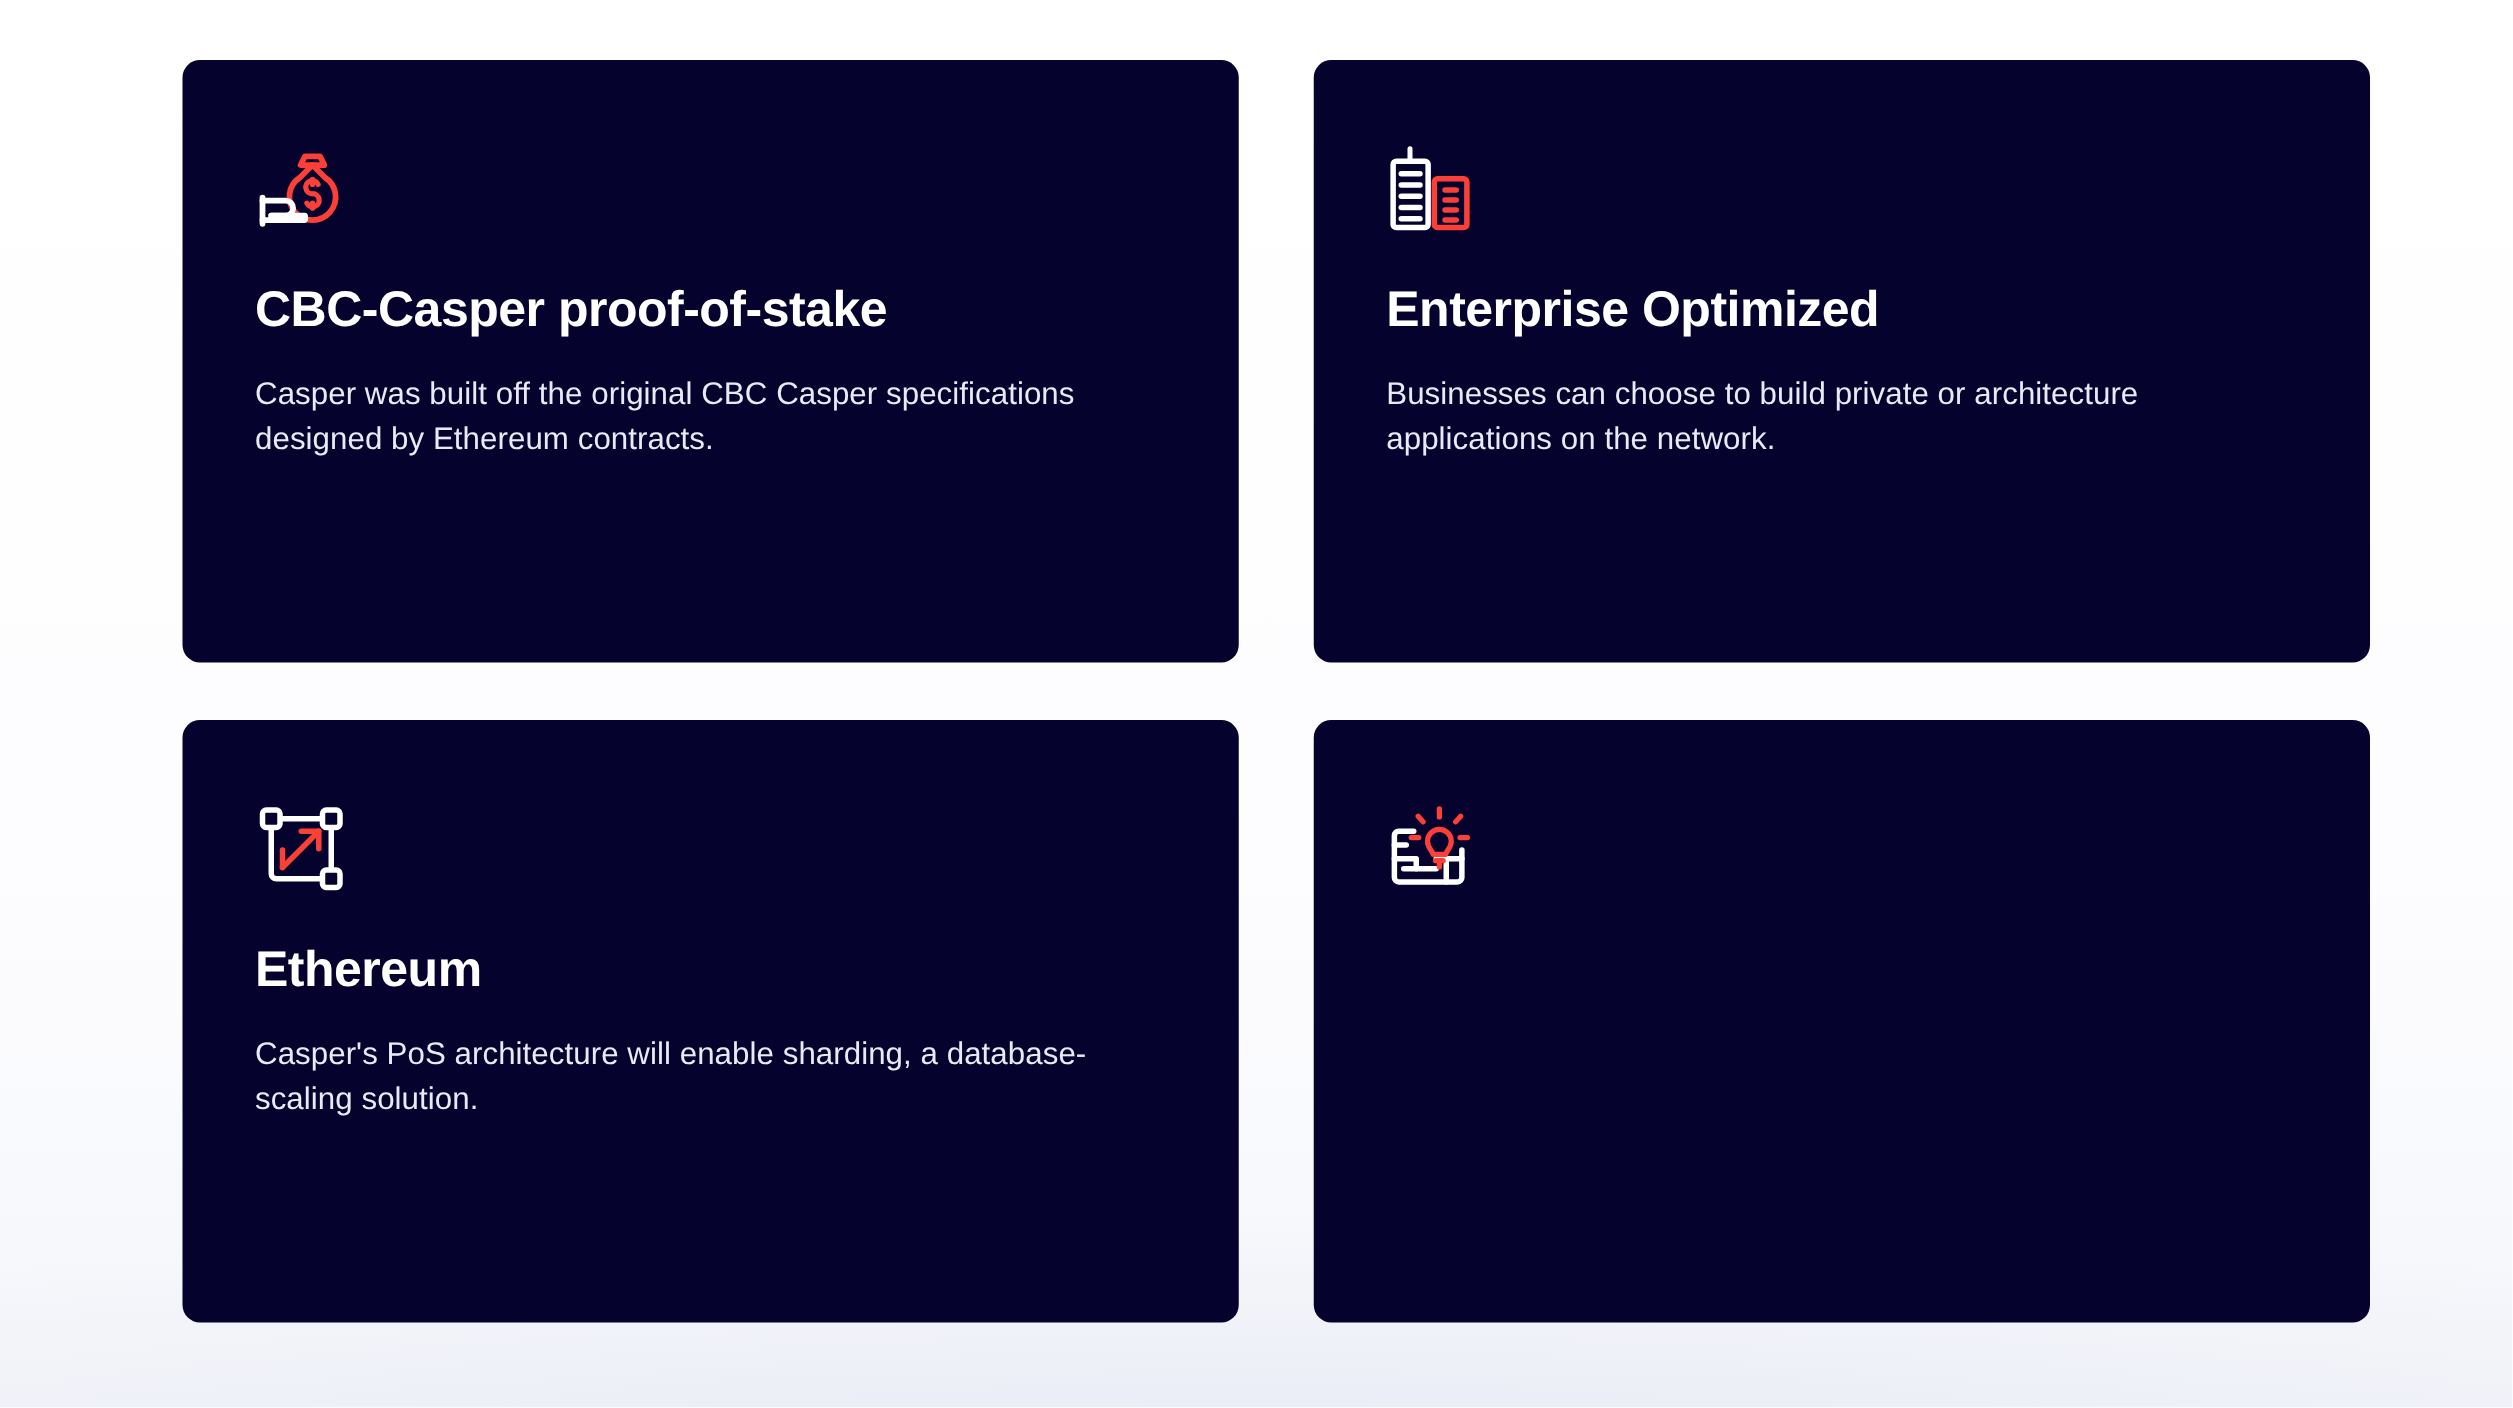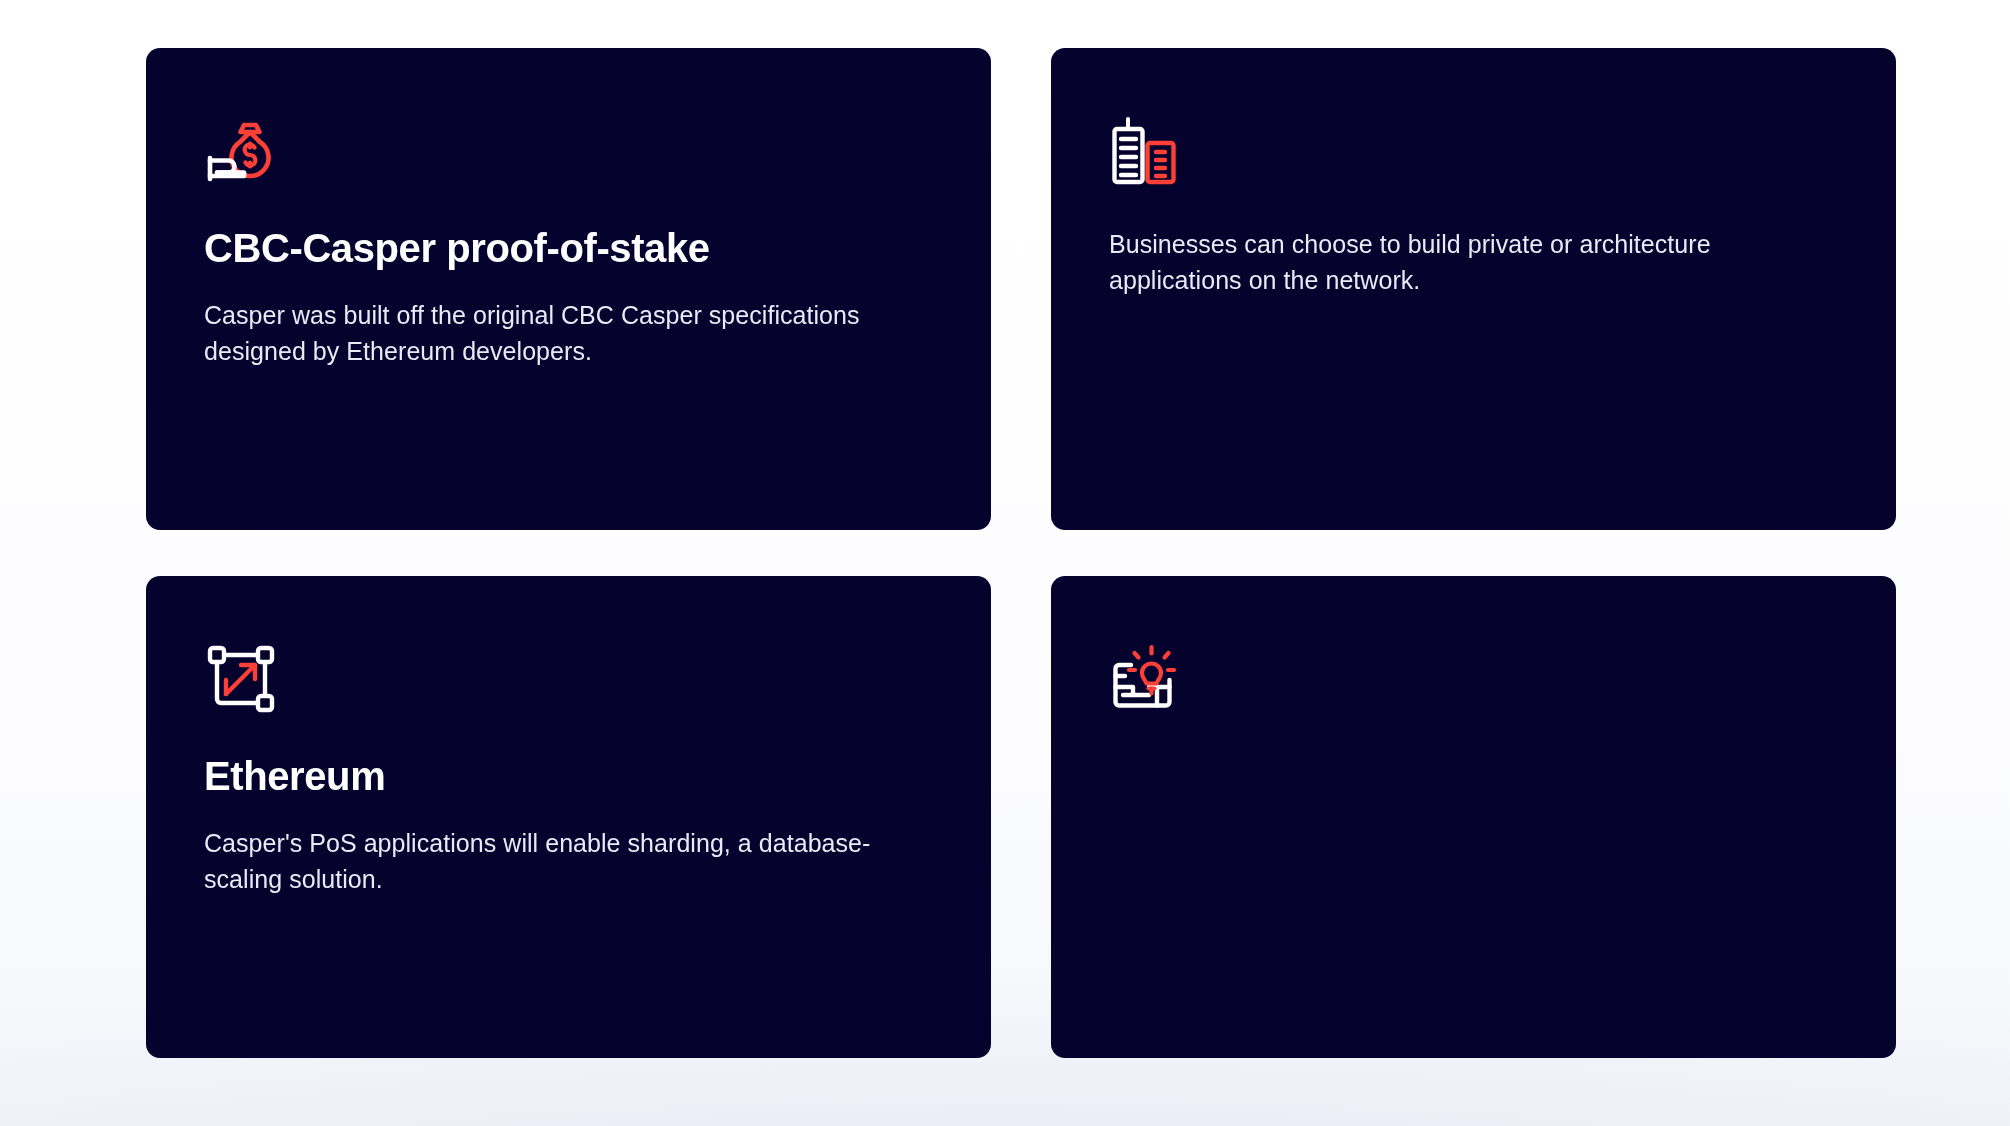--- a/index.html
+++ b/index.html
@@ -102,21 +102,21 @@
           <path d="M50.5 33.5 A5.2 5.2 0 1 0 46 41 A5.2 5.2 0 1 1 41.5 48.5" stroke="#fc4038" stroke-width="4.2" fill="none"></path>
           <line x1="46" y1="29.5" x2="46" y2="33.5" stroke="#fc4038" stroke-width="4.2"></line>
           <line x1="46" y1="48.5" x2="46" y2="52.5" stroke="#fc4038" stroke-width="4.2"></line>
 
           <path d="M6 44 L6 65" stroke="#ffffff" stroke-width="4.6"></path>
           <path d="M6 46.5 L24.5 46.5 A6 6 0 0 1 24.5 58.5 L13 58.5" stroke="#ffffff" stroke-width="4.6" fill="none"></path>
           <path d="M13 58.5 L40 58.5 A6 6 0 0 1 40 62 L6 62" stroke="#ffffff" stroke-width="4.6" fill="none"></path>
         </svg>
       </span>
       <h3 class="card-title">CBC-Casper proof-of-stake</h3>
-      <p class="card-body">Casper was built off the original CBC Casper specifications designed by Ethereum developers.</p>
+      <p class="card-body">Casper was built off the original CBC Casper specifications designed by Ethereum contracts.</p>
     </div>
 
     <div class="card">
       <span class="card-icon">
         <svg viewBox="0 0 74 74" width="74" height="74" fill="none" stroke-linecap="round" stroke-linejoin="round">
 
           <line x1="19" y1="5" x2="19" y2="15" stroke="#ffffff" stroke-width="4"></line>
 
           <rect x="5.5" y="15" width="28" height="53" rx="2.5" stroke="#ffffff" stroke-width="4.4" fill="none"></rect>
           <line x1="12" y1="25" x2="27" y2="25" stroke="#ffffff" stroke-width="4.4"></line>
@@ -125,41 +125,42 @@
           <line x1="12" y1="52" x2="27" y2="52" stroke="#ffffff" stroke-width="4.4"></line>
           <line x1="12" y1="61" x2="27" y2="61" stroke="#ffffff" stroke-width="4.4"></line>
 
           <rect x="38.5" y="29" width="26" height="39" rx="2.5" stroke="#fc4038" stroke-width="4.4" fill="none"></rect>
           <line x1="47" y1="38" x2="56" y2="38" stroke="#fc4038" stroke-width="4.4"></line>
           <line x1="47" y1="46" x2="56" y2="46" stroke="#fc4038" stroke-width="4.4"></line>
           <line x1="47" y1="54" x2="56" y2="54" stroke="#fc4038" stroke-width="4.4"></line>
           <line x1="47" y1="62" x2="56" y2="62" stroke="#fc4038" stroke-width="4.4"></line>
         </svg>
       </span>
+      <h3 class="card-title">Enterprise Optimized</h3>
       <p class="card-body">Businesses can choose to build private or architecture applications on the network.</p>
     </div>
 
     <div class="card">
       <span class="card-icon">
         <svg viewBox="0 0 74 74" width="74" height="74" fill="none" stroke-linecap="round" stroke-linejoin="round">
 
           <path d="M13 20 L13 57 A4 4 0 0 0 17 61 L54 61" stroke="#ffffff" stroke-width="4.4" fill="none"></path>
           <path d="M20 13 L57 13 A4 4 0 0 1 61 17 L61 54" stroke="#ffffff" stroke-width="4.4" fill="none"></path>
 
           <rect x="6" y="6" width="14" height="14" rx="3" stroke="#ffffff" stroke-width="4.4" fill="#05022e"></rect>
           <rect x="54" y="6" width="14" height="14" rx="3" stroke="#ffffff" stroke-width="4.4" fill="#05022e"></rect>
           <rect x="54" y="54" width="14" height="14" rx="3" stroke="#ffffff" stroke-width="4.4" fill="#05022e"></rect>
 
           <path d="M22 52 L22 38" stroke="#fc4038" stroke-width="4.4"></path>
           <path d="M22 52 L51 23" stroke="#fc4038" stroke-width="4.4"></path>
           <path d="M37 23 L51 23 L51 37" stroke="#fc4038" stroke-width="4.4" fill="none"></path>
         </svg>
       </span>
       <h3 class="card-title">Ethereum</h3>
-      <p class="card-body">Casper's PoS applications will enable sharding, a database-scaling solution.</p>
+      <p class="card-body">Casper's PoS architecture will enable sharding, a database-scaling solution.</p>
     </div>
 
     <div class="card">
       <span class="card-icon">
         <svg viewBox="0 0 74 74" width="74" height="74" fill="none" stroke-linecap="round" stroke-linejoin="round">
 
           <path d="M22 23 L10 23 A3.5 3.5 0 0 0 6.5 26.5 L6.5 60 A3.5 3.5 0 0 0 10 63.5 L57 63.5 A3.5 3.5 0 0 0 60.5 60 L60.5 38" stroke="#ffffff" stroke-width="4.4" fill="none"></path>
 
           <line x1="6.5" y1="34" x2="16" y2="34" stroke="#ffffff" stroke-width="4.4"></line>
           <path d="M6.5 45 L24 45 L24 53" stroke="#ffffff" stroke-width="4.4" fill="none"></path>

